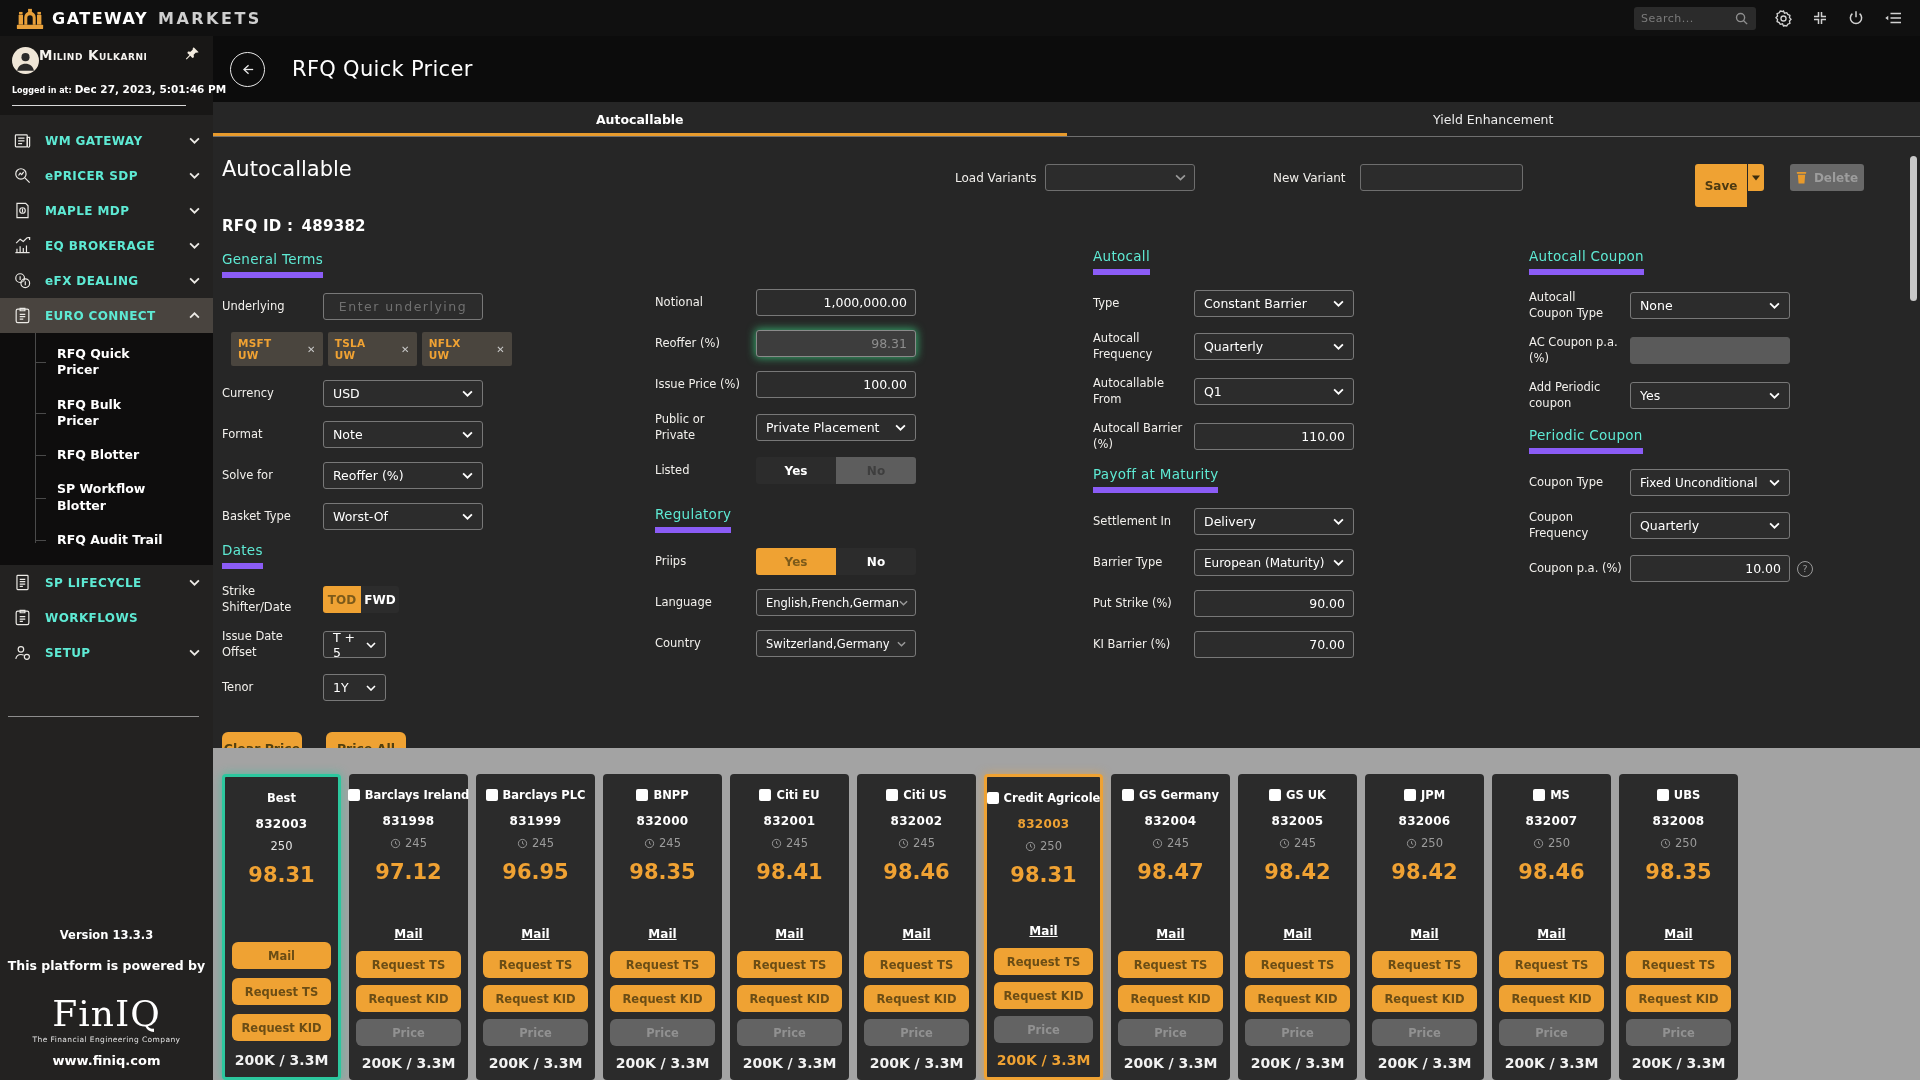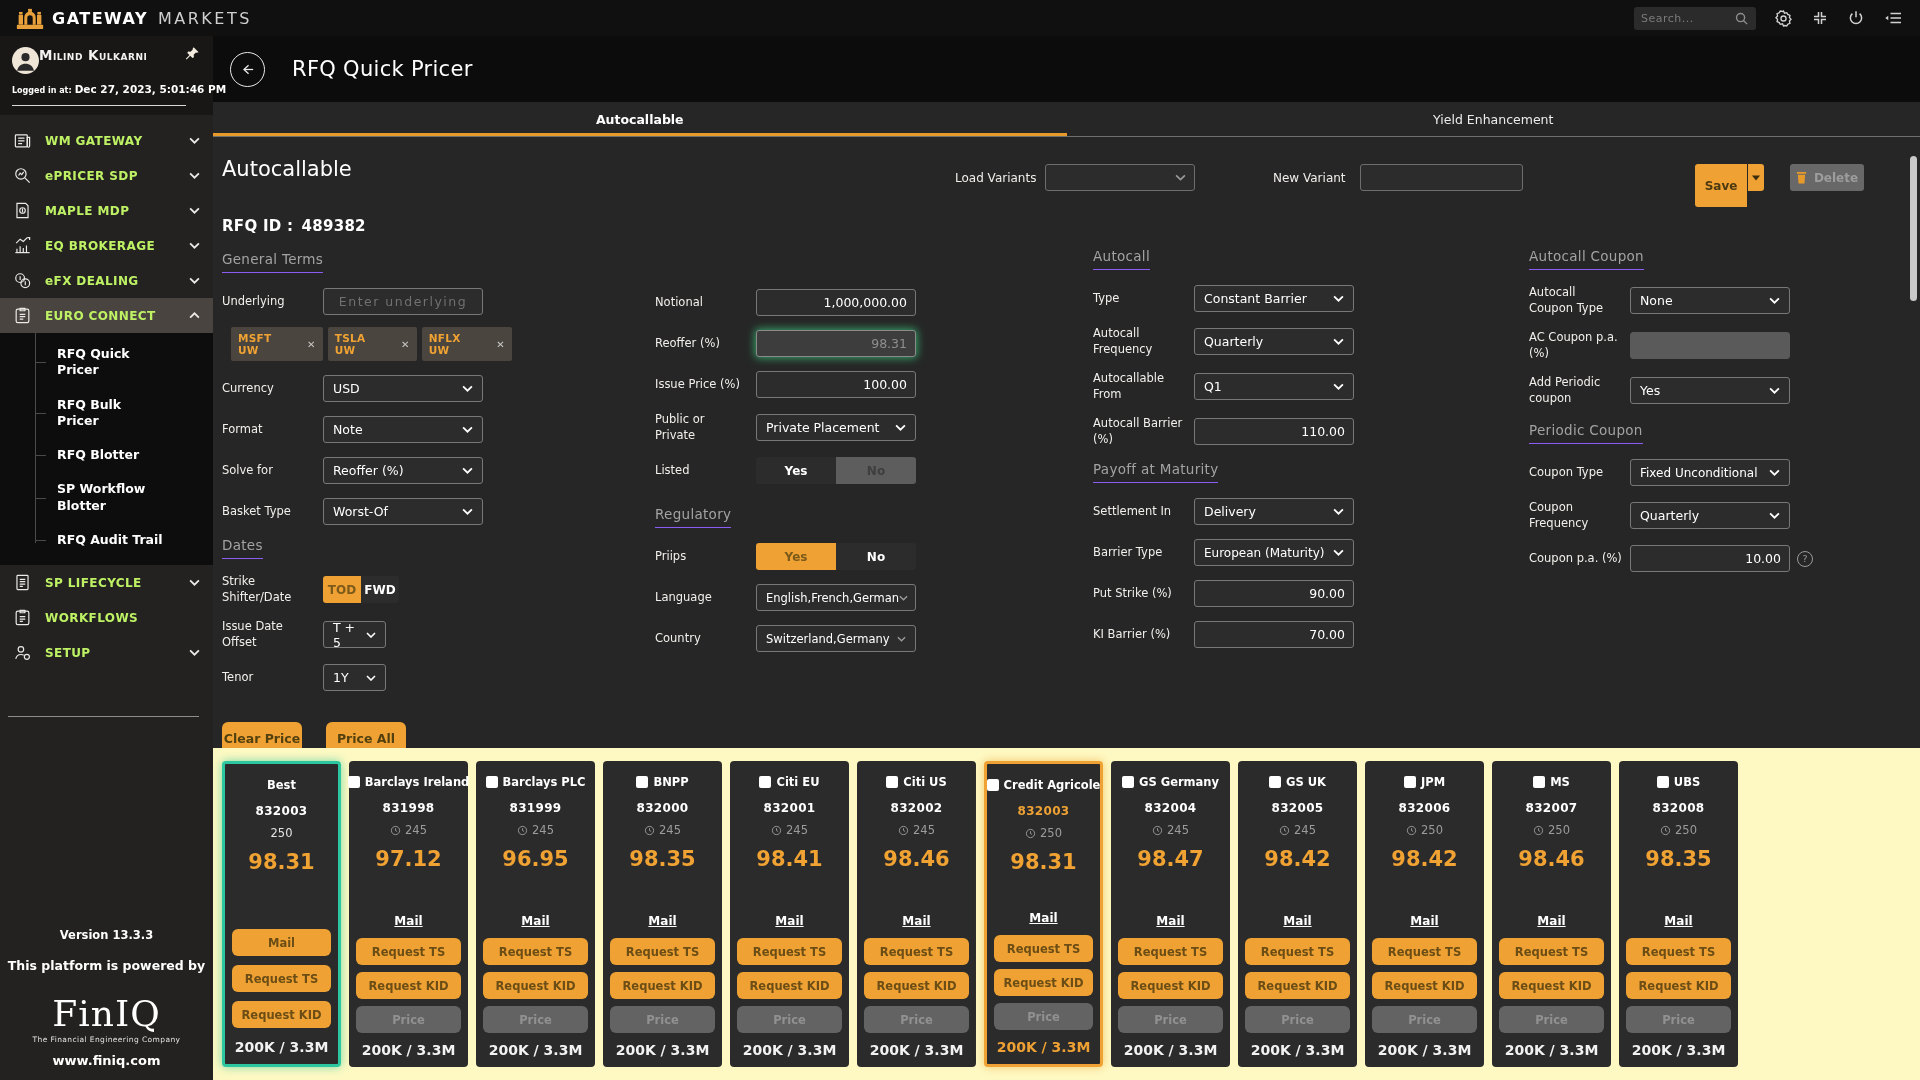--- a/index.html
+++ b/index.html
@@ -4,40 +4,40 @@
 <style>
 *{margin:0;padding:0;box-sizing:border-box}
 html,body{width:1920px;height:1080px;overflow:hidden}
 body{position:relative;background:#0b0b0b;font-family:"DejaVu Sans","Liberation Sans",sans-serif;color:#ececec;font-size:12px}
 svg{display:block}
 
 
 .topbar{position:absolute;left:0;top:0;right:0;height:36px;background:#101010;display:flex;align-items:center;padding:0 16px;z-index:9}
 .brand{display:flex;align-items:center;gap:8px}
 .brand-bold{font-size:16px;font-weight:bold;letter-spacing:1.5px;color:#fff}
-.brand-light{font-size:16px;font-weight:400;letter-spacing:2.5px;color:#cfcfcf;margin-left:2px}
+.brand-light{font-size:16px;font-weight:700;letter-spacing:2.5px;color:#cfcfcf;margin-left:2px}
 .topbar-right{margin-left:auto;display:flex;align-items:center;gap:18px}
 .searchbox{width:122px;height:23px;background:#2b2b2b;border-radius:3px;display:flex;align-items:center;padding:0 7px;gap:4px}
 .searchbox input{flex:1;min-width:0;background:none;border:none;outline:none;color:#bdbdbd;font-size:11px;font-family:inherit}
 .searchbox input::placeholder{color:#7b7b7b;letter-spacing:.5px}
 .tb-icon{color:#d2d2d2;cursor:pointer;display:flex;align-items:center}
 
 
 .sidebar{position:absolute;left:0;top:36px;bottom:0;width:213px;background:#232221;display:flex;flex-direction:column;z-index:8}
 .usercard{background:#181716;padding:11px 12px 9px;position:relative}
 .user-row{display:flex;align-items:flex-start;}
 .avatar{width:27px;height:27px;border-radius:50%;background:#efe6d7;position:relative;overflow:hidden;flex:none}
 .username{font-variant:small-caps;font-weight:bold;font-size:13.5px;line-height:1.25;letter-spacing:.5px;color:#f5f3ef}
 .pin{position:absolute;top:10px;right:13px;cursor:pointer}
 .loggedin{margin-top:8px;white-space:nowrap;color:#fff}
 .loggedin .ll{font-size:8px;font-weight:bold;margin-right:3px}
 .loggedin .lv{font-size:10.5px;font-weight:600}
 .usercard::after{content:"";display:block;margin-top:9px;height:1px;background:#d9d9d9;width:92%}
 .nav{padding-top:8px}
-.nav-item{display:flex;align-items:center;gap:13px;padding:8px 13px;font-size:12px;font-weight:bold;letter-spacing:.4px;color:#bef264;cursor:pointer}
+.nav-item{display:flex;align-items:center;gap:13px;padding:8px 13px;font-size:12px;font-weight:bold;letter-spacing:.4px;color:#5eead4;cursor:pointer}
 .nav-item .nav-chev{margin-left:auto}
 .nav-item.active{background:#49443f}
 .submenu{background:#0e0d0d;padding:4px 0 8px;position:relative}
 .submenu::before{content:"";position:absolute;left:35px;top:0;bottom:22px;width:1px;background:#4a4a4a}
 .submenu-item{position:relative;padding:9px 50px 9px 57px;font-size:12.5px;font-weight:600;color:#fff;line-height:1.3;cursor:pointer}
 .submenu-item::before{content:"";position:absolute;left:35px;top:50%;width:11px;height:1px;background:#4a4a4a}
 .side-divider{height:1px;background:#8d8d8d;margin:46px 14px 0 8px}
 .side-footer{margin-top:auto;text-align:center;padding-bottom:12px;color:#fff}
 .version{font-size:11.5px;font-weight:bold}
 .powered{font-size:12.5px;font-weight:bold;margin-top:16px}
@@ -65,21 +65,21 @@
 .delete-btn{position:absolute;left:1577px;top:62px;width:74px;height:27px;background:#686868;border-radius:3px;display:flex;align-items:center;justify-content:center;gap:7px;color:#9d9d9d;font-size:12px;font-weight:600;cursor:pointer}
 
 .rfqid{position:absolute;left:9px;top:115px;font-size:15px;font-weight:bold;color:#fff;letter-spacing:.3px}
 .rfqid .rid{margin-left:8px}
 
 .col{position:absolute}
 #col1{left:9px;top:149px;width:290px}
 #col2{left:442px;top:187px;width:290px}
 #col3{left:880px;top:146px;width:290px}
 #col4{left:1316px;top:146px;width:300px}
-.stitle{display:inline-block;font-size:13.5px;color:#a3a3a3;padding-bottom:5px;border-bottom:1px solid #8b5cf6;margin-bottom:15px;letter-spacing:.3px}
+.stitle{display:inline-block;font-size:13.5px;color:#5eead4;padding-bottom:5px;border-bottom:6px solid #8b5cf6;margin-bottom:15px;letter-spacing:.3px}
 .frow{display:flex;align-items:center;margin-bottom:14px}
 .flabel{width:101px;flex:none;font-size:11.5px;color:#f2f0ec;line-height:1.35;padding-right:8px}
 .finput{width:160px;height:27px;background:#2c2c2c;border:1px solid #787878;border-radius:3px;color:#fff;font-size:12.5px;padding:0 8px;outline:none;font-family:inherit}
 .finput.num{text-align:right}
 .finput::placeholder{color:#707070;letter-spacing:1.5px}
 .ph-center::placeholder{text-align:center}
 .finput.dis{background:#3d3d3d;color:#8e8e8e;border-color:#8a8a8a;box-shadow:0 0 8px 1px rgba(56,190,120,.85)}
 .finput.fill{background:#5a5a5a;border:1px solid #5a5a5a}
 .fselect{width:160px;height:27px;background:#2c2c2c;border:1px solid #787878;border-radius:3px;display:flex;align-items:center;padding:0 9px;color:#fff;font-size:12.5px;font-weight:500;cursor:pointer}
 .fselect .chev{margin-left:auto}
@@ -93,21 +93,21 @@
 .tg.dark{background:#2c2c2c;color:#fff}
 .tg.gray{background:#5d5d5d;color:#3e3e3e}
 .tg.w38{width:38px}.tg.w80{width:80px}
 .btn-orange{background:#efa233;color:#53400f;border:none;border-radius:6px;font-size:12.5px;font-weight:600;display:flex;align-items:center;justify-content:center;cursor:pointer;font-family:inherit}
 .actions{display:flex;margin-top:31px}
 .actions .btn-orange{width:80px;height:33px}
 .actions .btn-orange + .btn-orange{margin-left:24px}
 .help{width:16px;height:16px;border:1px solid #9a9a9a;border-radius:50%;color:#9a9a9a;font-size:9.5px;display:flex;align-items:center;justify-content:center;margin-left:7px;flex:none;cursor:pointer}
 
 
-.cards-strip{position:absolute;left:0;right:0;top:646px;bottom:0;background:#fef9c3;padding:10px 0 10px 9px;display:flex;align-items:center}
+.cards-strip{position:absolute;left:0;right:0;top:646px;bottom:0;background:#a3a3a3;padding:10px 0 0 9px;display:flex;align-items:flex-end}
 .card{width:119px;height:306px;background:#2b2b2b;border-radius:4px;margin-right:8px;display:flex;flex-direction:column;align-items:center;padding:13px 7px 9px;flex:none}
 .card.best{border:3px solid #2cc79e;box-shadow:0 0 10px rgba(44,199,158,.65)}
 .card.selected{border:3px solid #efa233;box-shadow:0 0 10px rgba(239,162,51,.6)}
 .c-head{display:flex;align-items:center;gap:5px;min-height:15px}
 .cb{width:12px;height:12px;background:#fff;border-radius:2px;flex:none;cursor:pointer}
 .c-name{font-size:11.5px;font-weight:bold;color:#fff;white-space:nowrap}
 .c-id{font-size:12px;font-weight:600;color:#fff;margin-top:12px;letter-spacing:.3px}
 .selected .c-id{color:#efa233}
 .c-time{display:flex;align-items:center;gap:4px;color:#9c9c9c;font-size:11.5px;margin-top:8px;min-height:14px}
 .c-price{font-size:21px;font-weight:bold;color:#f0a233;margin-top:10px}

